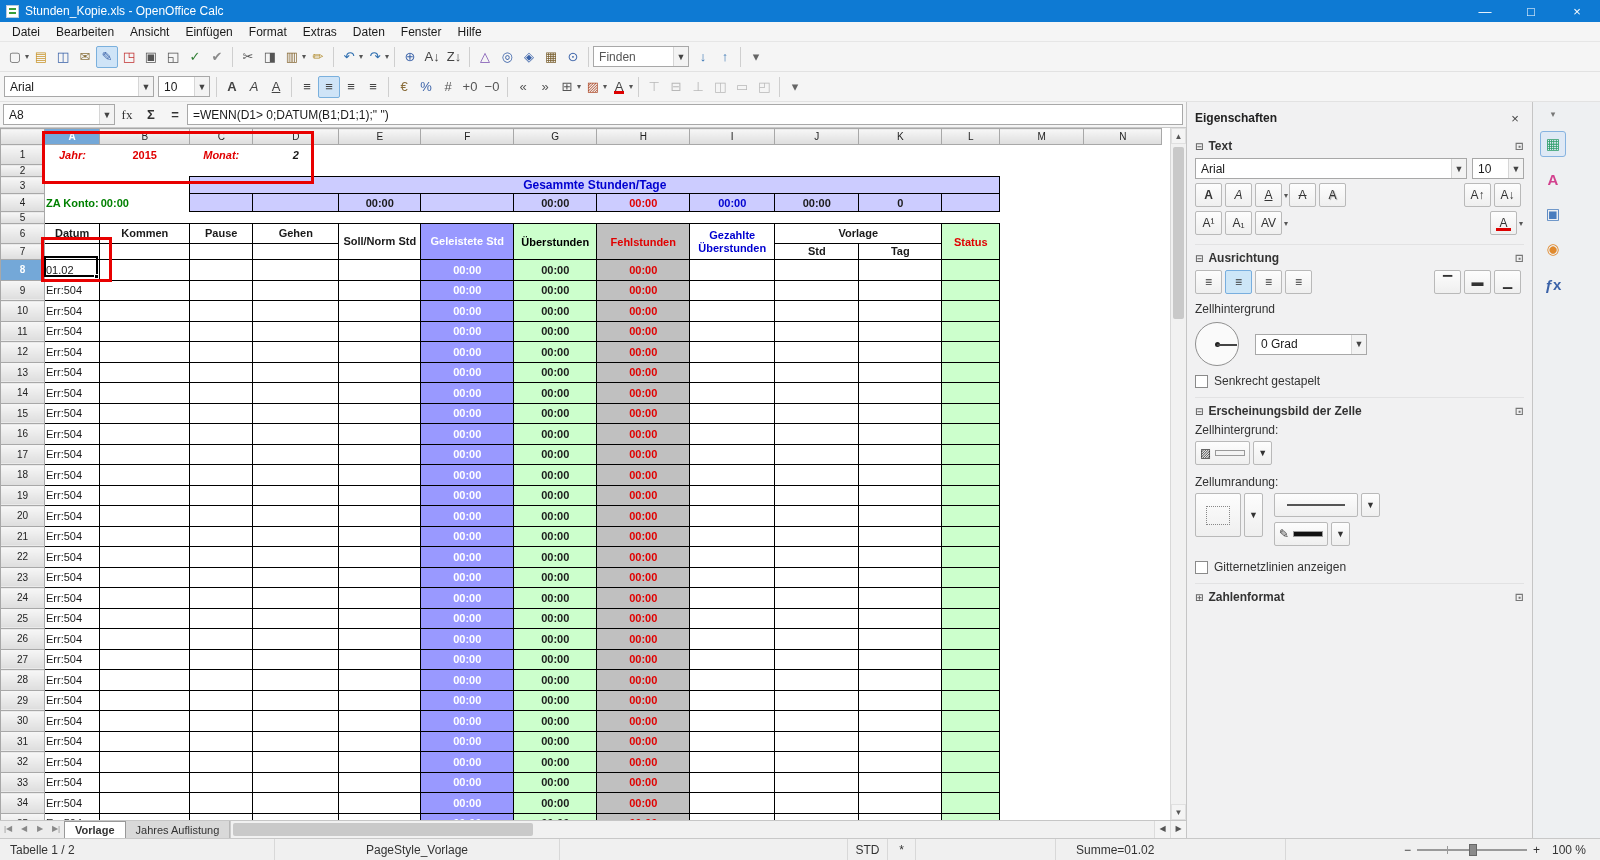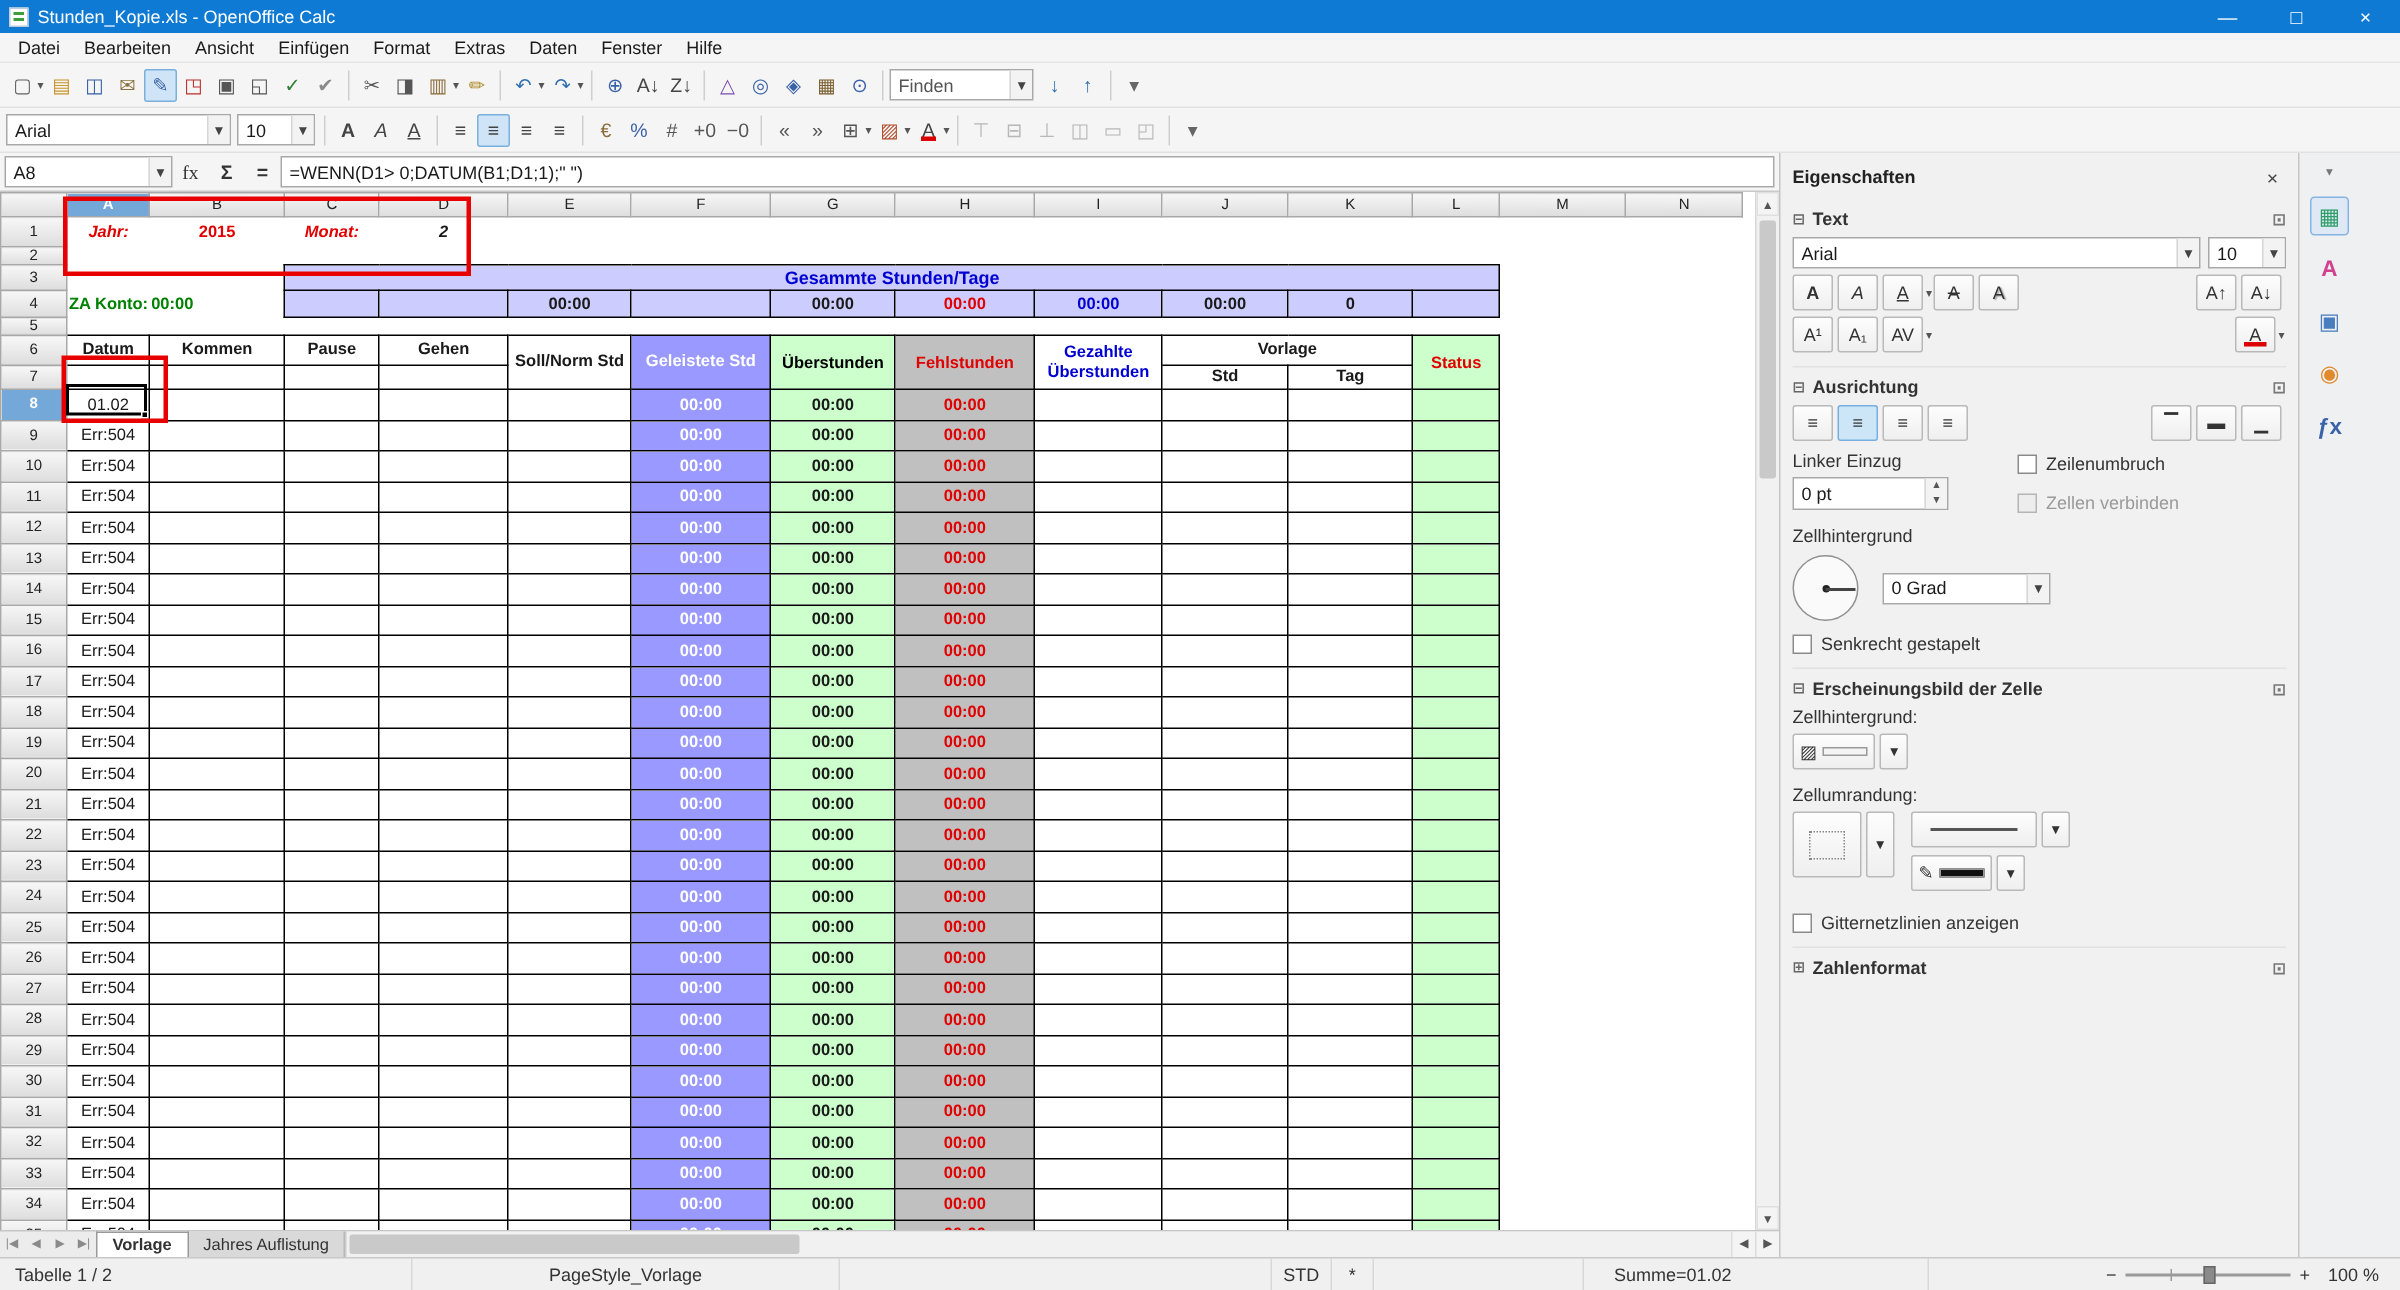--- a/index.html
+++ b/index.html
@@ -57,21 +57,21 @@
 .redtxt{color:#e00000}.bluetxt{color:#0000d0}
 .c4lab{color:#008000;font-weight:bold;white-space:nowrap;padding-left:2px}
 .c4val{color:#008000;font-weight:bold;padding-left:8px}
 .hd{border:1px solid #000;font-weight:bold;text-align:center;background:#fff;line-height:1.15}
 .hdF{border:1px solid #000;font-weight:bold;text-align:center;background:#9999ff;color:#fff;line-height:1.15}
 .hdG{border:1px solid #000;font-weight:bold;text-align:center;background:#ccffcc;color:#000}
 .hdH{border:1px solid #000;font-weight:bold;text-align:center;background:#c0c0c0;color:#e00000}
 .hdI{border:1px solid #000;font-weight:bold;text-align:center;background:#fff;color:#0000d0;line-height:1.15}
 .hdL{border:1px solid #000;font-weight:bold;text-align:center;background:#ccffcc;color:#e00000}
 .dr{height:20.5px}
-.cA{border:1px solid #000;text-align:center}
+.cA{border:1px solid #000;}
 .ce{border:1px solid #000}
 .cF{border:1px solid #000;background:#9999ff;color:#fff;text-align:center;font-weight:bold}
 .cG{border:1px solid #000;background:#ccffcc;text-align:center;font-weight:bold}
 .cH{border:1px solid #000;background:#c0c0c0;color:#e00000;text-align:center;font-weight:bold}
 .cL{border:1px solid #000;background:#ccffcc}
 
 
 .ann{position:absolute;border:3px solid #e80000;pointer-events:none}
 .selcell{position:absolute;border:2px solid #000}
 .fillhandle{position:absolute;width:5px;height:5px;background:#000;border:1px solid #fff}
@@ -943,42 +943,20 @@
       <div class="sbrow" id="align-row">
           <span class="sbi">≡</span>
           <span class="sbi active">≡</span>
           <span class="sbi">≡</span>
           <span class="sbi">≡</span>
           <span class="gap"></span>
           <span class="sbi">▔</span>
           <span class="sbi">▬</span>
           <span class="sbi">▁</span>
         </div>
-      <div class="twocol">
-        <div class="tc-left">
-          <div class="sb-label">Linker Einzug</div>
-          <div class="spin">
-            <span>0 pt</span>
-            <span class="arrows">
-                <span>▲</span>
-                <span>▼</span>
-              </span>
-          </div>
-        </div>
-        <div class="tc-right">
-          <div class="cbrow">
-            <span class="cbbox"></span>
-            <span class="sb-label">Zeilenumbruch</span>
-          </div>
-          <div class="cbrow">
-            <span class="cbbox dis"></span>
-            <span class="sb-label dis">Zellen verbinden</span>
-          </div>
-        </div>
-      </div>
       <div class="sb-label" style="margin-top:8px">Zellhintergrund</div>
       <div class="sbrow" style="gap:16px;margin-top:6px">
         <div class="dial"></div>
         <div class="combo" style="width:112px">
           <span>0 Grad</span>
           <span class="caretbox">▼</span>
         </div>
       </div>
       <div class="cbrow" style="margin-top:8px">
         <span class="cbbox"></span>

